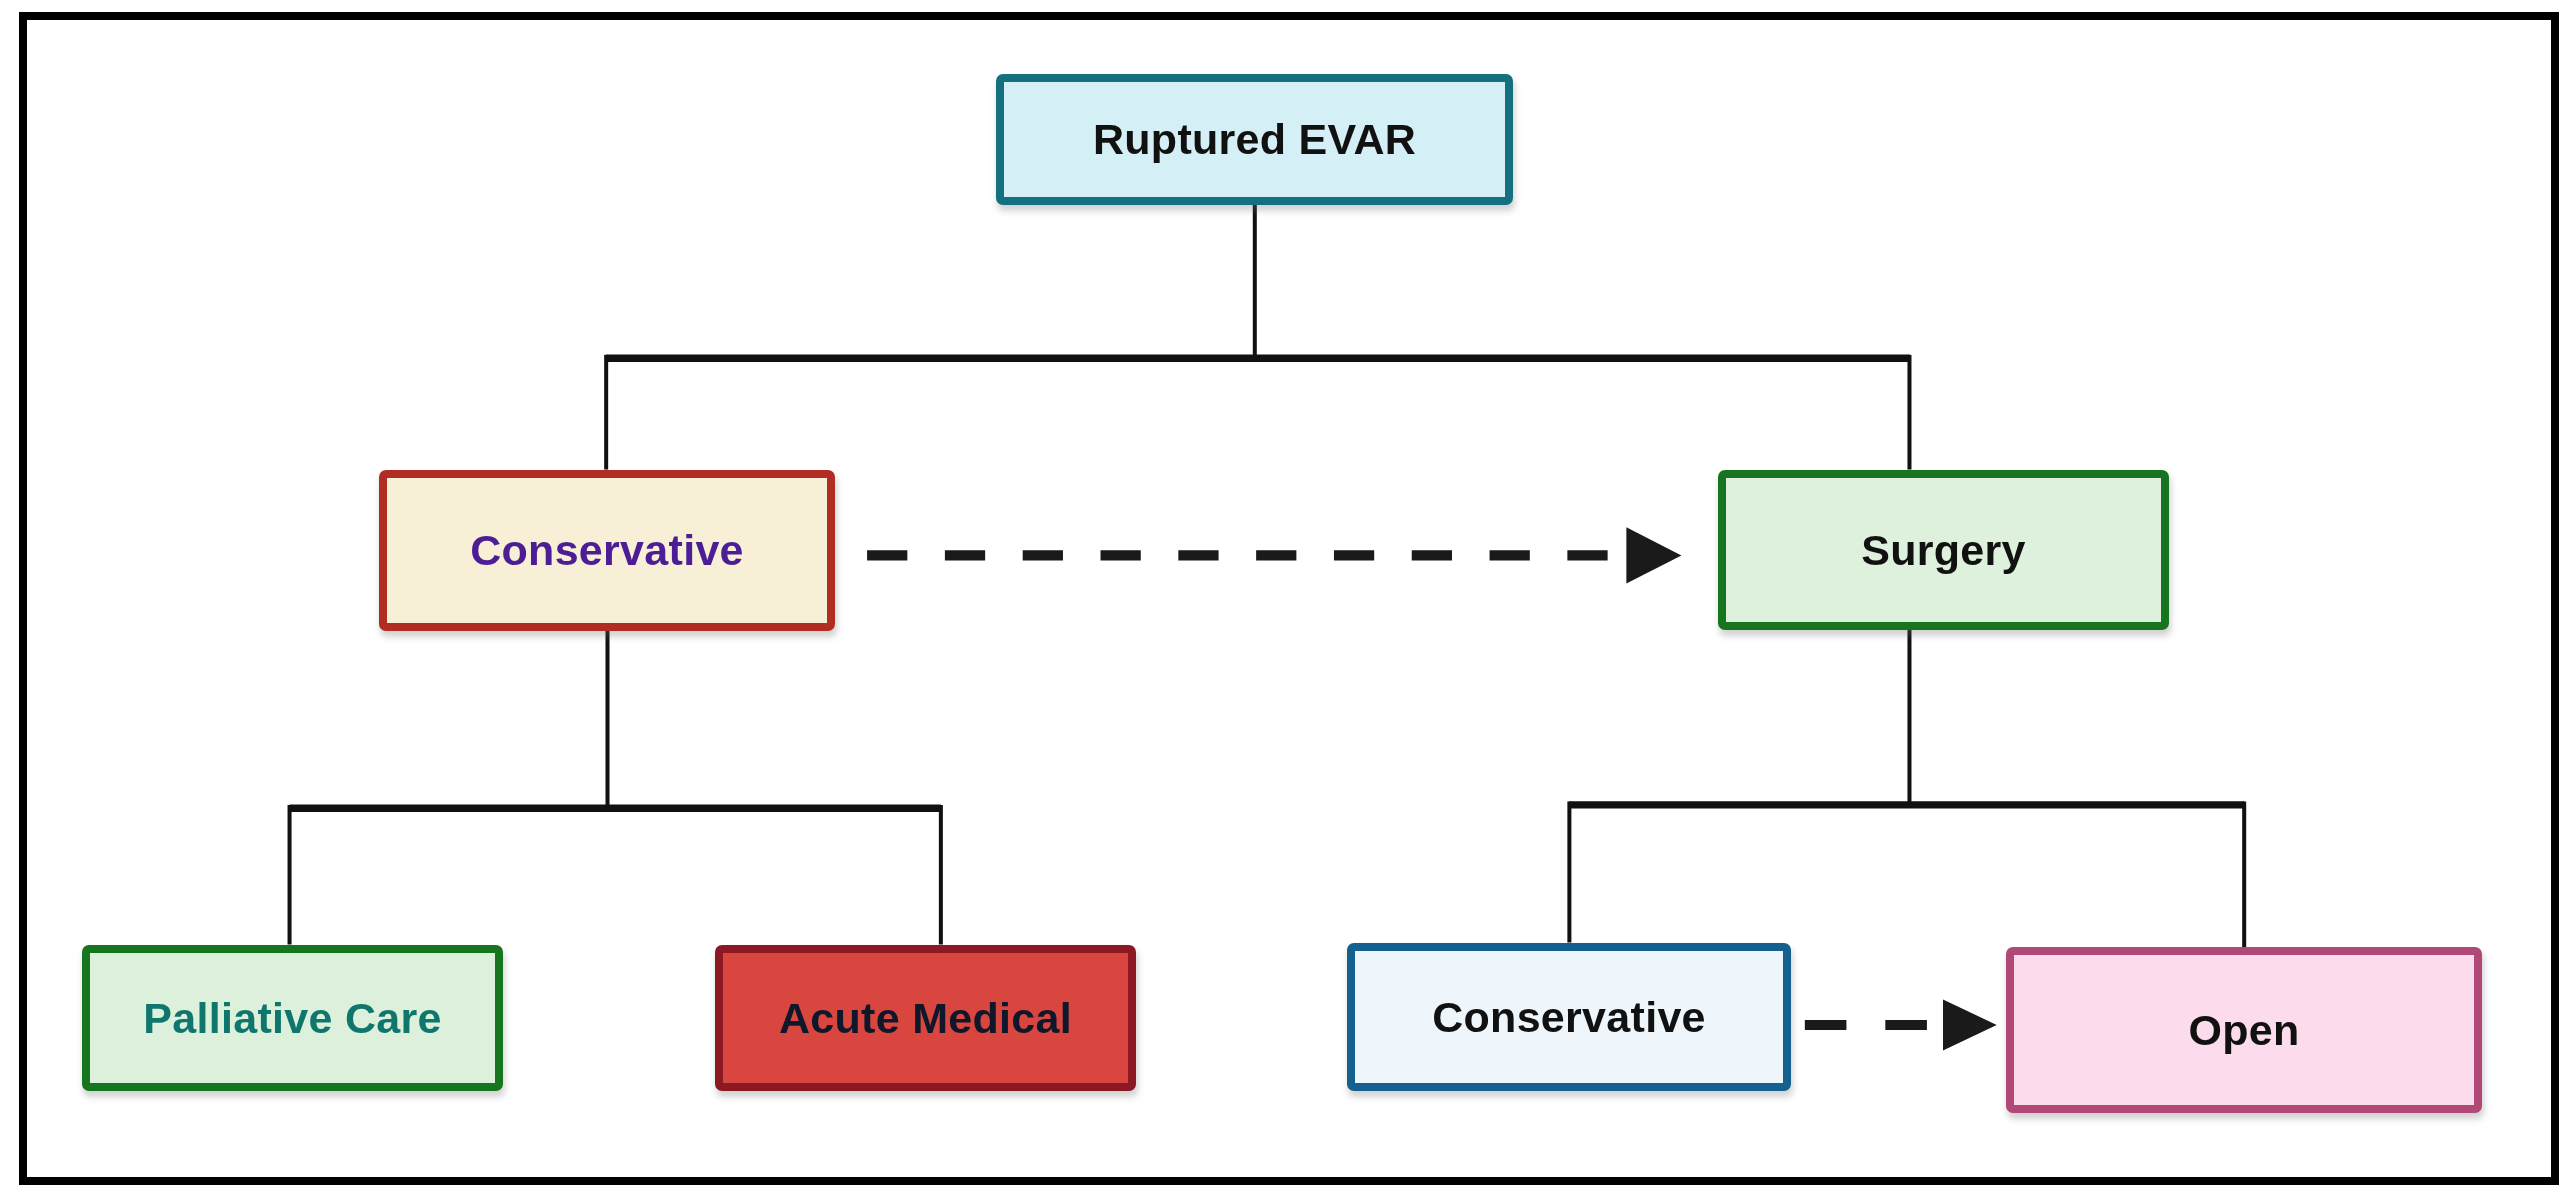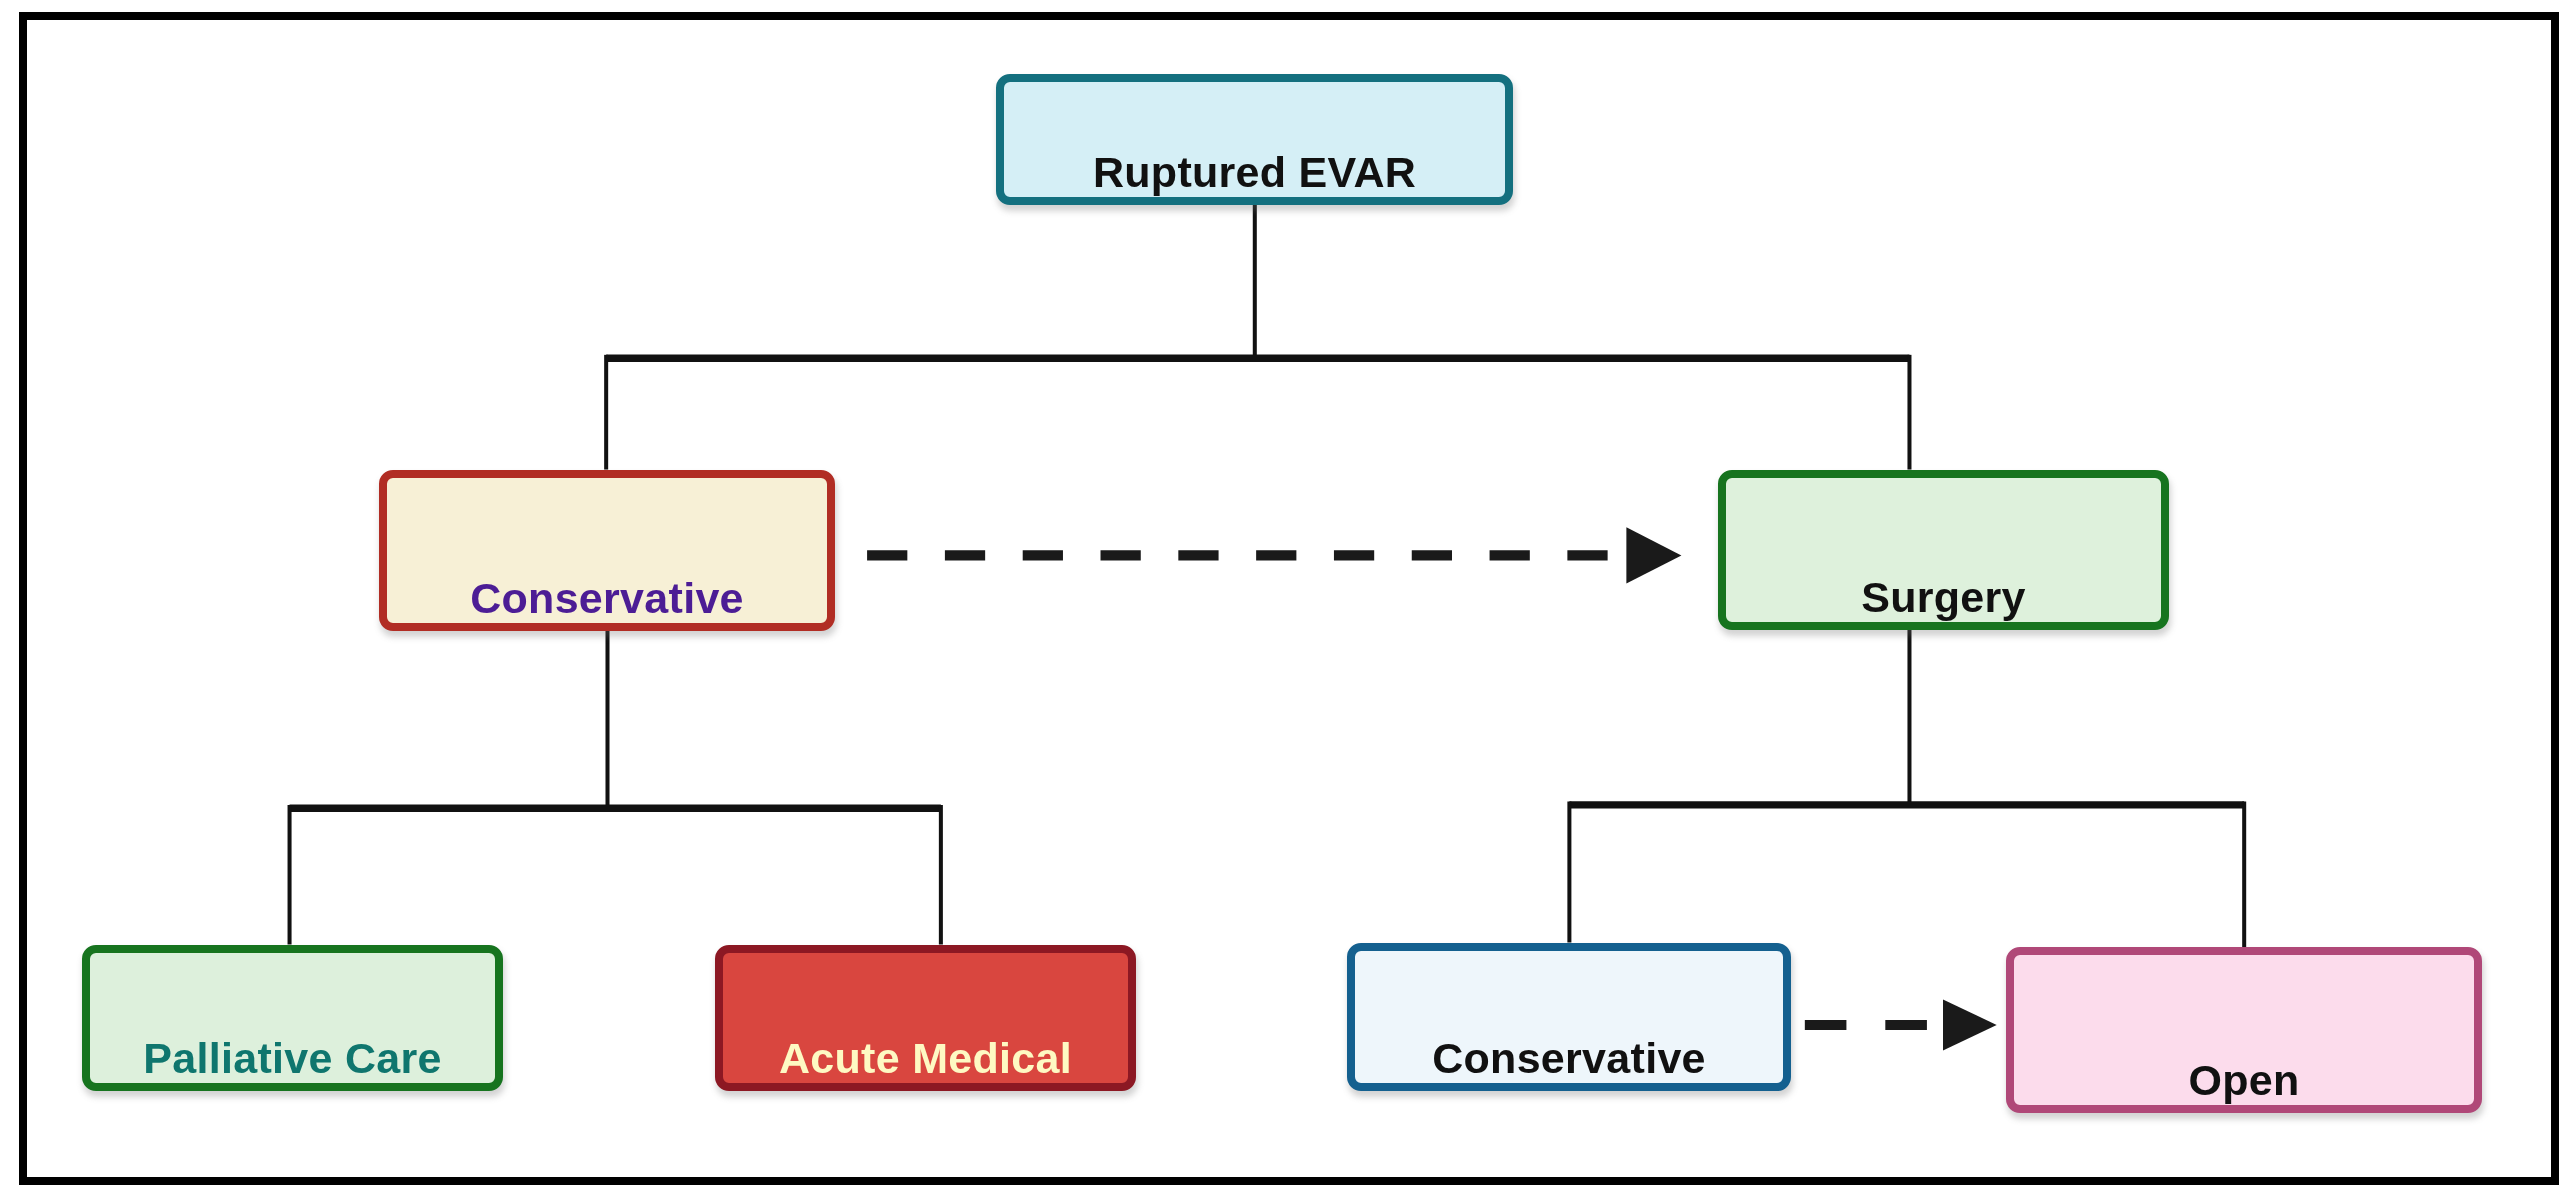--- a/index.html
+++ b/index.html
@@ -30,25 +30,25 @@
     position: absolute;
     left: 0;
     top: 0;
     width: 2576px;
     height: 1198px;
   }
   .node {
     position: absolute;
     box-sizing: border-box;
     display: flex;
-    align-items: flex-end;
+    align-items: center;
     justify-content: center;
     border-style: solid;
     border-width: 8.7px;
-    border-radius: 14px;
+    border-radius: 7px;
     font-weight: bold;
     font-size: 43px;
     letter-spacing: 0.3px;
     color: #111111;
     box-shadow: 1.3px 5.4px 6.7px rgba(110,110,110,0.30);
     text-align: center;
   }
   .node-ruptured-evar { left: 996px; top: 74px;  width: 517px; height: 131px; }
   .node-conservative  { left: 379px;  top: 470px;  width: 456px; height: 161px; }
   .node-surgery       { left: 1684px; top: 470px;  width: 451px; height: 160px; }
@@ -97,21 +97,21 @@
   </div>
 
   <div class="node node-surgery" style="background: rgb(222, 241, 220); border-color: rgb(23, 116, 31); color: rgb(17, 17, 17); margin-left: 34px;">
     <span>Surgery</span>
   </div>
 
   <div class="node node-palliative" style="background: rgb(221, 240, 220); border-color: rgb(23, 116, 31); color: #0f766e;">
     <span>Palliative Care</span>
   </div>
 
-  <div class="node node-acute" style="background: rgb(217, 70, 63); border-color: rgb(140, 24, 35); color: #fef9c3;">
+  <div class="node node-acute" style="background: rgb(217, 70, 63); border-color: rgb(140, 24, 35); color: #0f172a;">
     <span>Acute Medical</span>
   </div>
 
   <div class="node node-endovascular" style="background: rgb(238, 246, 251); border-color: rgb(20, 96, 143); color: rgb(17, 17, 17);">
     <span>Conservative</span>
   </div>
 
   <div class="node node-open" style="background: rgb(252, 220, 236); border-color: rgb(176, 72, 120); color: rgb(17, 17, 17);">
     <span>Open</span>
   </div>

